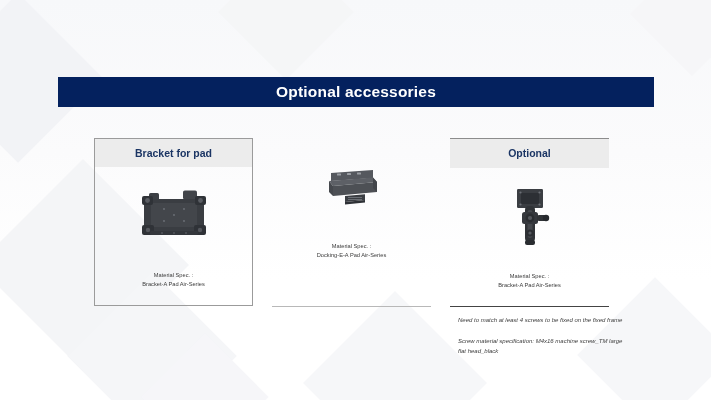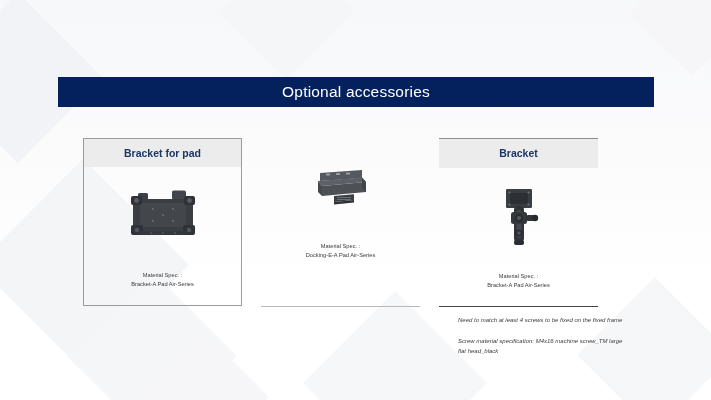--- a/index.html
+++ b/index.html
@@ -51,28 +51,28 @@
     width: 596px;
     height: 30px;
     background: #04215e;
     display: flex;
     align-items: center;
     justify-content: center;
   }
   .title-banner .title-text {
     color: #ffffff;
     font-size: 15.5px;
-    font-weight: normal;
+    font-weight: bold;
     letter-spacing: 0.2px;
   }
 
   
   .columns {
     position: absolute;
-    left: 83px;
+    left: 94px;
     top: 138px;
     width: 520px;
     height: 220px;
   }
   .col {
     position: absolute;
     top: 0;
     width: 159px;
   }
   .col-1 { left: 0px; }
@@ -258,21 +258,21 @@
           <div class="spec">Material Spec. :
 Docking-E-A Pad Air-Series</div>
         </div>
       </div>
       <div class="col-rule"></div>
     </div>
 
     <div class="col col-3">
       <div class="col-box">
         <div class="col-header">
-          <span class="col-title">Bracket</span>
+          <span class="col-title">Optional</span>
         </div>
         <div class="col-body">
           <div class="product-figure">
             <svg width="44" height="62" viewBox="0 0 44 62" aria-hidden="true">
 
               <rect x="9" y="3" width="26" height="19" rx="1.2" fill="#3a3d42"></rect>
               <rect x="13" y="7" width="18" height="11" rx="1" fill="#2c2f34"></rect>
               <circle cx="12.5" cy="6.5" r="1.1" fill="#6b6f76"></circle>
               <circle cx="31.5" cy="6.5" r="1.1" fill="#6b6f76"></circle>
               <circle cx="12.5" cy="18.5" r="1.1" fill="#6b6f76"></circle>

